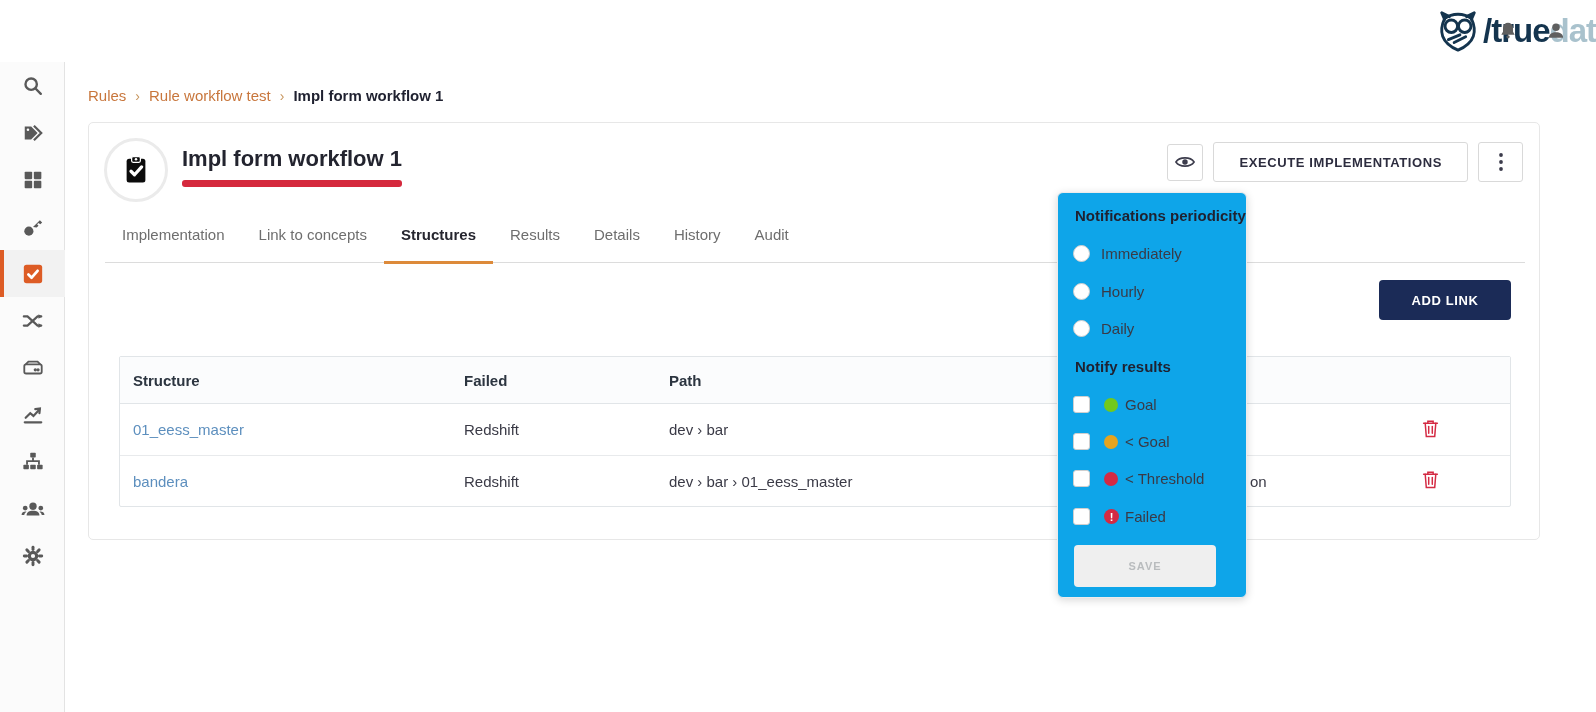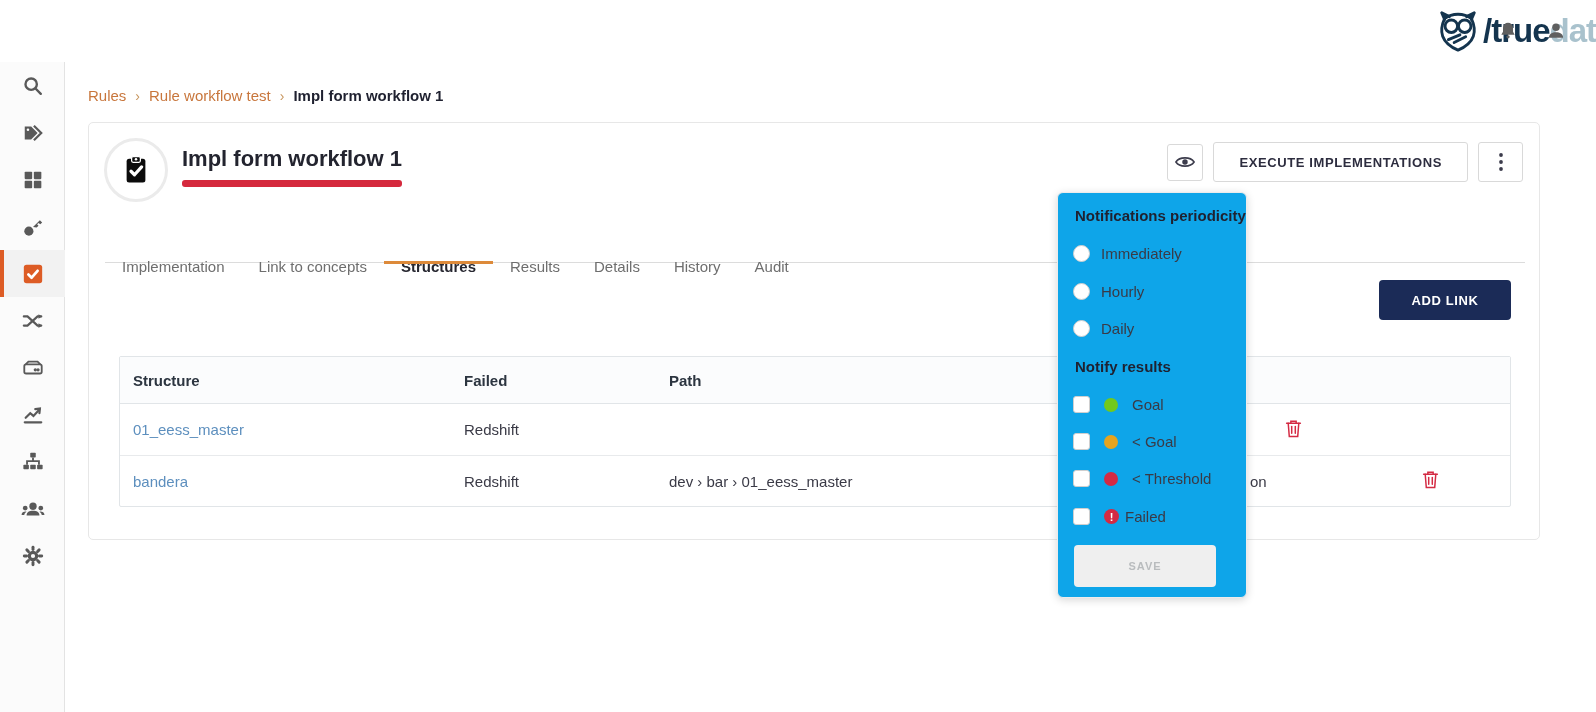--- a/index.html
+++ b/index.html
@@ -33,21 +33,21 @@
   .page-title { position:absolute; left:93px; top:23px; font-size:22px; color:#23242f; }
   .title-underline { position:absolute; left:93px; top:57px; width:220px; height:7px; border-radius:3px; }
 
   .hdr-actions { position:absolute; right:16px; top:19px; display:flex; align-items:center; gap:10px; }
   .btn-outline { background:#fff; border:1px solid #d9d9d9; border-radius:3px; cursor:pointer; display:flex; align-items:center; justify-content:center; color:#2d2d3f; }
   .btn-eye { width:36px; height:37px; }
   .btn-exec { height:40px; padding:0 25px; font-size:13px; font-weight:bold; letter-spacing:0.6px; font-family:"Liberation Sans", sans-serif; }
   .btn-kebab { width:45px; height:40px; }
 
   .tabs { position:absolute; left:16px; top:103px; width:1420px; height:37px; border-bottom:1px solid #dcdcdc; display:flex; }
-  .tab { padding:0 17px; font-size:15px; color:#6e6e6e; display:flex; align-items:flex-start; cursor:pointer; position:relative;margin-top:32px; }
+  .tab { padding:0 17px; font-size:15px; color:#6e6e6e; display:flex; align-items:flex-start; cursor:pointer; position:relative; }
   .tab.active { color:#26262f; font-weight:bold; }
   .tab.active::after { content:""; position:absolute; left:0; right:0; bottom:-2px; height:3px; background:#dd8a3a; }
 
   .btn-addlink { position:absolute; left:1290px; top:157px; width:132px; height:40px; background:#1b2b57; color:#fff; border:none; border-radius:4px; font-size:13px; font-weight:bold; letter-spacing:0.6px; cursor:pointer; font-family:"Liberation Sans", sans-serif; }
 
   
   .table { position:absolute; left:30px; top:233px; width:1392px; border:1px solid #e1e5e8; border-radius:2px; background:#fff; }
   .t-row { display:grid; grid-template-columns:331px 205px 581px 100px auto; align-items:center; }
   .t-head { height:47px; background:#fbfcfd; border-bottom:1px solid #e1e5e8; font-weight:bold; font-size:15px; color:#2c3540; }
   .t-body-row { height:51px; font-size:15px; color:#3a3a46; }
@@ -59,21 +59,21 @@
 
   
   .popup { position:absolute; left:1057px; top:192px; width:190px; height:406px; background:#0ea5e9; border:1px solid #ececec; border-radius:6px; box-shadow:0 2px 8px rgba(0,0,0,0.16); z-index:50; }
   .popup-title { position:absolute; left:17px; font-size:15px; font-weight:bold; color:#1f2130; white-space:nowrap; }
   .opt-row { position:absolute; left:15px; display:flex; align-items:center; cursor:pointer; }
   .radio { width:17px; height:17px; border:1px solid #cfcfcf; border-radius:50%; background:#fff; flex:0 0 auto; }
   .checkbox { width:17px; height:17px; border:1px solid #cfcfcf; border-radius:3px; background:#fff; flex:0 0 auto; }
   .opt-label { font-size:15px; color:#3a3a46; }
   .radio + .opt-label { margin-left:11px; }
   .dot { width:14px; height:14px; border-radius:50%; margin-left:14px; flex:0 0 auto; }
-  .dot + .opt-label { margin-left:14px; }
+  .dot + .opt-label { margin-left:7px; }
   .excl { width:15px; height:15px; border-radius:50%; margin-left:14px; color:#fff; font-size:11px; font-weight:bold; display:flex; align-items:center; justify-content:center; flex:0 0 auto; }
   .excl + .opt-label { margin-left:6px; }
   .btn-save { position:absolute; left:16px; top:352px; width:142px; height:42px; background:#efefef; color:#b9bcbe; border:none; border-radius:4px; font-size:11px; font-weight:bold; letter-spacing:1px; font-family:"Liberation Sans", sans-serif; }
 </style>
 </head>
 <body>
 
 <header class="topbar">
   <div class="logo">
     <svg width="46" height="46" viewBox="0 0 48 48">
@@ -253,20 +253,21 @@
       <div class="t-cell">Structure</div>
       <div class="t-cell">Failed</div>
       <div class="t-cell">Path</div>
       <div class="t-cell"></div>
       <div class="t-cell"></div>
     </div>
 
     <div class="t-row t-body-row">
       <div class="t-cell"><a class="cell-link">01_eess_master</a></div>
       <div class="t-cell">Redshift</div>
+      <div class="t-cell">dev › bar</div>
       <div class="t-cell"></div>
       <div class="t-cell cell-action">
         <button class="trash-btn">
           <svg width="17" height="19" viewBox="0 0 16 18" fill="none" stroke="#d42a43" stroke-width="1.4" stroke-linecap="round">
             <path d="M1.5 4 h13"></path>
               <path d="M5.5 4 V2.2 h5 V4"></path>
             <path d="M3 4 l1 12.5 h8 l1-12.5"></path>
             <line x1="6.3" y1="7" x2="6.3" y2="13.5"></line>
               <line x1="9.7" y1="7" x2="9.7" y2="13.5"></line>
           </svg>

